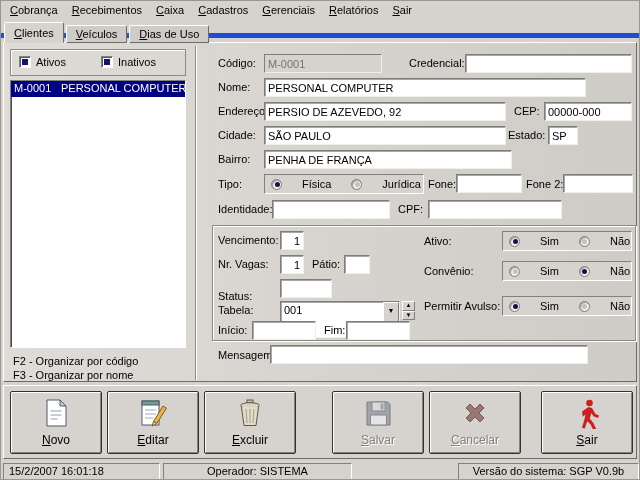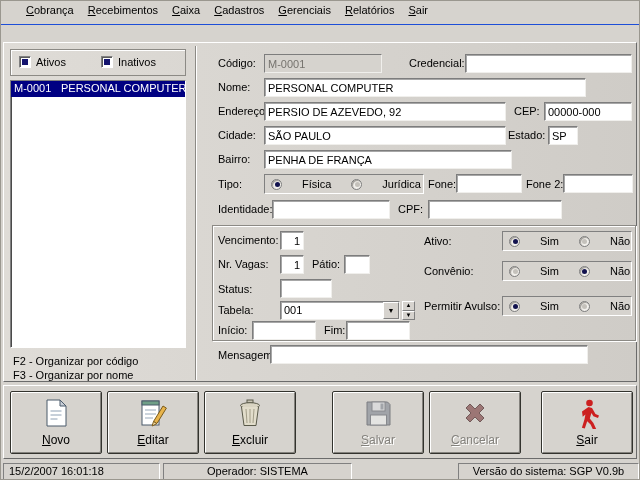--- a/index.html
+++ b/index.html
@@ -1,21 +1,21 @@
 <!DOCTYPE html>
 <html><head>
 <meta charset="utf-8">
 <style>
   *{box-sizing:border-box;margin:0;padding:0}
   html,body{width:640px;height:480px;overflow:hidden}
   body{font-family:"Liberation Sans",sans-serif;font-size:11px;color:#000;background:#d6d3ce}
   #app{position:relative;width:640px;height:480px;background:#d6d3ce;border:1px solid #9a978f;overflow:hidden}
 
   
-  .menubar{position:absolute;left:0;top:0;width:100%;height:24px;line-height:19px;padding-left:18px;border-bottom:1px solid #1d4ed8}
+  .menubar{position:absolute;left:0;top:0;width:100%;height:37px;line-height:19px;padding-left:2px;border-bottom:5px solid #1d4ed8}
   .menu-item{display:inline-block;padding:0 7px;cursor:default}
   .menu-item::first-letter{text-decoration:underline}
 
   
   .tabstrip{position:absolute;left:3px;top:21px;height:21px;z-index:3;display:flex;align-items:flex-end}
   .tab{height:18px;padding:2px 9px 0;margin-right:2px;background:#cfccc7;border:1px solid;border-color:#fff #6b6b6b #6b6b6b #fff;border-radius:2px 2px 0 0;cursor:default}
   .tab::first-letter{text-decoration:underline}
   .tab.active{height:21px;padding-top:4px;background:#d6d3ce;border-bottom-color:#d6d3ce;position:relative;z-index:5}
 
   
@@ -42,21 +42,21 @@
   .edit[disabled]{background:#d6d3ce;color:#76736e;box-shadow:none}
 
   .rpanel{position:absolute;height:20px;background:#d6d3ce;border:1px solid;border-color:#808080 #fff #fff #808080;display:flex;align-items:center;padding:0 6px;gap:4px}
   .radio{display:inline-flex;align-items:center;gap:20px;cursor:default}
   .rdot{width:11px;height:11px;border-radius:50%;background:#f2f0ec;border:1px solid #7d7d7d;box-shadow:inset 1px 1px 1px #9d9a94;position:relative;flex:none}
   .rdot::after{content:"";position:absolute;left:2.5px;top:2.5px;width:5px;height:5px;border-radius:50%;background:#c4c1bb}
   .radio.sel .rdot::after{background:#12124e}
 
   .gbox{position:absolute;left:208px;top:182px;width:424px;height:116px;border:1px solid #8c8a85;box-shadow:inset 1px 1px 0 #fff,1px 1px 0 #fff}
 
-  .combo{position:absolute;height:19px;background:#fff;border:1px solid;border-color:#7d7d7d #f0efec #f0efec #7d7d7d;box-shadow:inset 1px 1px 0 rgba(60,60,60,.45);display:flex}
+  .combo{position:absolute;height:37px;background:#fff;border:1px solid;border-color:#7d7d7d #f0efec #f0efec #7d7d7d;box-shadow:inset 1px 1px 0 rgba(60,60,60,.45);display:flex}
   .combo .cval{flex:1;padding:2px 3px 0;overflow:hidden}
   .combo .cbtn{width:16px;flex:none;background:#d6d3ce;border:1px solid;border-color:#fff #808080 #808080 #fff;font-size:7px;line-height:15px;text-align:center;cursor:default}
   .spin{position:absolute;width:13px;height:19px;display:flex;flex-direction:column}
   .spin .sbtn{flex:1;background:#d6d3ce;border:1px solid;border-color:#fff #808080 #808080 #fff;font-size:6px;line-height:7px;text-align:center;cursor:default}
 
   
   .btnbar{position:absolute;left:2px;top:384px;width:634px;height:74px;background:#d6d3ce;border:1px solid;border-color:#fff #6b6b6b #6b6b6b #fff}
   .bigbtn{position:absolute;top:5px;width:92px;height:63px;background:#d6d3ce;border:1px solid #33332e;box-shadow:inset 1px 1px 0 #fff,inset -1px -1px 0 #84827d;border-radius:2px;text-align:center;cursor:default}
   .bicon{display:inline-block;width:32px;height:32px;margin-top:5px}
   .blabel{display:block;margin-top:2px;font-size:12px}
@@ -71,20 +71,25 @@
 </style>
 </head>
 <body>
 
 <div id="app">
 
   <div class="menubar">
     <span class="menu-item">Cobrança</span><span class="menu-item">Recebimentos</span><span class="menu-item">Caixa</span><span class="menu-item">Cadastros</span><span class="menu-item">Gerenciais</span><span class="menu-item">Relatórios</span><span class="menu-item">Sair</span>
   </div>
 
+  <div class="tabstrip">
+    <div class="tab active">Clientes</div>
+    <div class="tab">Veículos</div>
+    <div class="tab">Dias de Uso</div>
+  </div>
 
   <div class="page">
 
     <div class="filterbox">
       <div class="chk" style="left:8px;top:6px">
         <span class="cbox"></span>
         <span>Ativos</span>
       </div>
       <div class="chk" style="left:90px;top:6px">
         <span class="cbox"></span>
@@ -171,21 +176,21 @@
       <span class="radio">
         <span class="rdot"></span>
         <span>Sim</span>
       </span>
       <span class="radio sel" style="margin-left:16px">
         <span class="rdot"></span>
         <span>Não</span>
       </span>
     </div>
 
-    <span class="lbl" style="left:214px;top:240px">Status:</span>
+    <span class="lbl" style="left:214px;top:247px">Status:</span>
     <input class="edit" style="left: 276px; top: 236px; width: 52px;" value="">
 
     <span class="lbl" style="left:214px;top:261px">Tabela:</span>
     <div class="combo" style="left:276px;top:258px;width:120px">
       <span class="cval">001</span>
       <span class="cbtn">▼</span>
     </div>
     <div class="spin" style="left:398px;top:258px">
       <span class="sbtn">▲</span>
       <span class="sbtn">▼</span>

